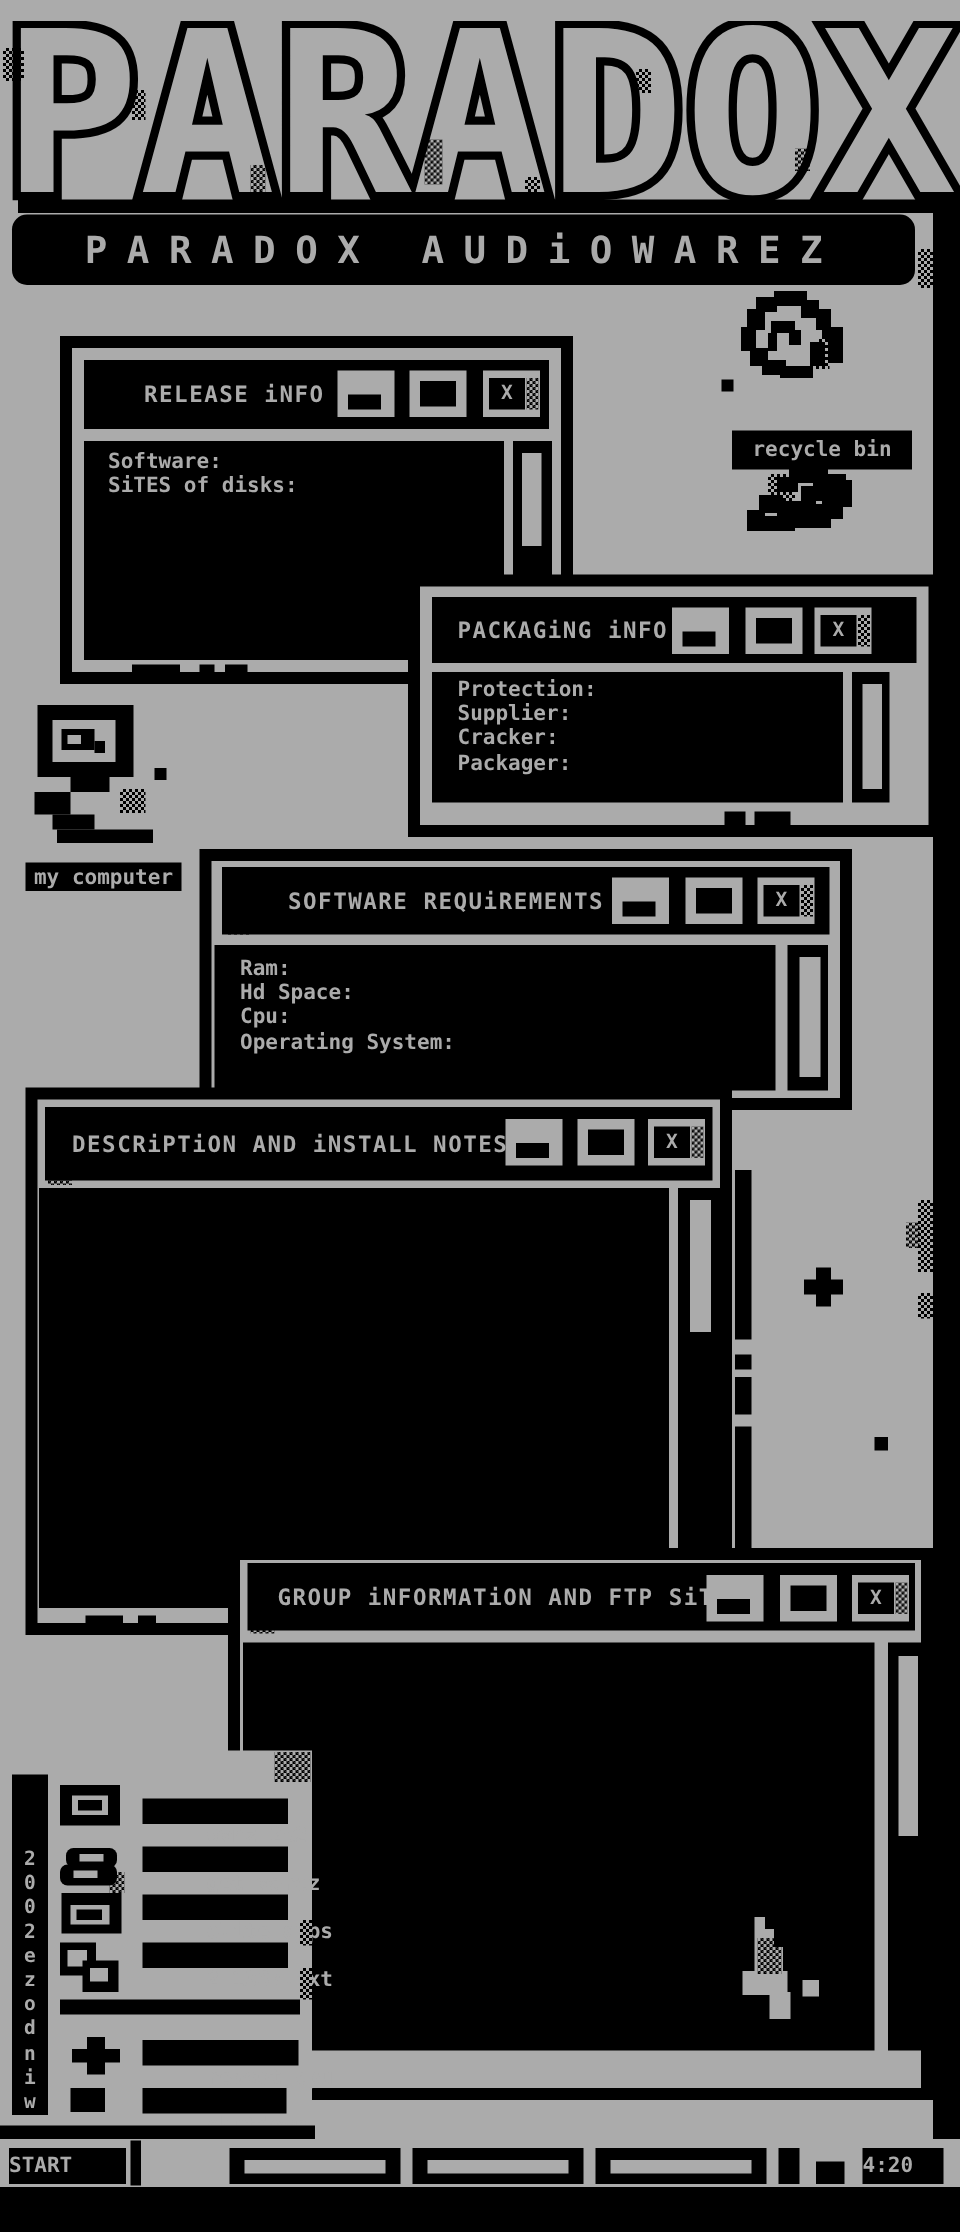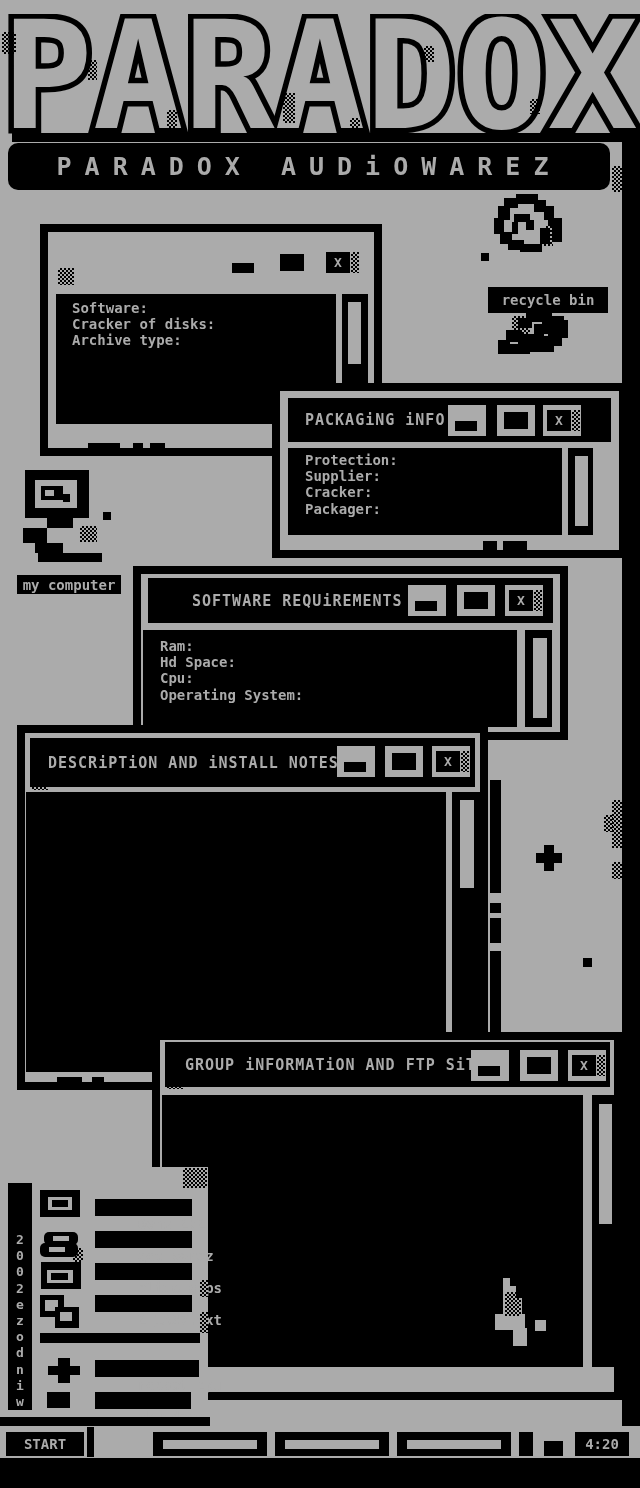--- a/index.html
+++ b/index.html
@@ -37,21 +37,21 @@
         font:bold 14px/17px "DejaVu Sans Mono",monospace;padding-left:9px;white-space:pre;}
   .tbtn{position:absolute;background:#000;}
   .tline{position:absolute;left:10px;top:8px;right:10px;height:9px;background:#ababab;}
   .banner{position:absolute;left:8px;top:143px;width:602px;height:47px;background:#000;
           border-radius:10px;color:#ababab;display:flex;align-items:center;justify-content:center;
           font:bold 25px "DejaVu Sans Mono",monospace;letter-spacing:13px;white-space:pre;}
   .sidetext{position:absolute;left:0;top:49px;width:100%;display:flex;justify-content:center;}
   .sidetext div{width:9px;word-break:break-all;text-align:center;color:#ababab;
                 font:bold 13px/16.2px "DejaVu Sans Mono",monospace;}
   .clock,.startbtn{color:#ababab;font:bold 14px "DejaVu Sans Mono",monospace;
-                   display:flex;align-items:center;justify-content:center;}
+                   display:flex;align-items:center;}
   .footer{position:absolute;left:0;top:1458px;width:640px;height:30px;background:#000;color:#ababab;
           font:bold 15px/28px "DejaVu Sans Mono",monospace;padding-left:2px;box-sizing:border-box;
           white-space:pre;}
 </style>
 </head>
 <body>
 
 <svg class="abs" style="left:0;top:14px" width="640" height="126" viewBox="0 0 640 126">
   <text x="320" y="114" text-anchor="middle" textLength="636" lengthAdjust="spacingAndGlyphs" font-family="DejaVu Sans Mono, monospace" font-weight="bold" font-size="150" fill="#ababab" stroke="#000000" stroke-width="11" paint-order="stroke">PARADOX</text>
 </svg>
@@ -69,35 +69,37 @@
 </div>
 
 <div class="blk" style="left:622px;top:133px;width:18px;height:1325px"></div>
 <div class="dither" style="left:612px;top:166px;width:10px;height:26px"></div>
 <div class="dither" style="left:612px;top:800px;width:10px;height:48px"></div>
 <div class="dither" style="left:604px;top:815px;width:9px;height:17px"></div>
 <div class="dither" style="left:612px;top:862px;width:10px;height:17px"></div>
 
 <div class="frame" style="left:40px;top:224px;width:342px;height:232px">
   <div class="inner"></div>
+  <div class="tbar" style="left:16px;top:16px;width:310px;height:46px">
+    <div class="ttext" style="padding-left:40px">RELEASE iNFO</div>
+  </div>
   <div class="dither" style="left:18px;top:44px;width:16px;height:17px"></div>
   <div class="wbtn" style="left:185px;top:23px">
       <div class="gmin"></div>
     </div>
   <div class="wbtn" style="left:233px;top:23px">
       <div class="gmax"></div>
     </div>
   <div class="wbtn" style="left:282px;top:23px">
     <div class="xbox">X</div>
     <div class="xdith dither"></div>
   </div>
-  <div class="content" style="left:16px;top:70px;width:280px;height:130px;padding:6px 0 0 16px;box-sizing:border-box">
+  <div class="content" style="left:16px;top:70px;width:280px;height:146px;padding:6px 0 0 16px;box-sizing:border-box">
     <div class="line">Software:</div>
-    <div class="line">Cracker of disks:</div>
-    <div class="line">Archive type:</div>
+    <div class="line">SiTES of disks:</div>
   </div>
   <div class="sbar" style="left:302px;top:70px;width:26px;height:146px">
     <div class="sthumb" style="left:6px;top:8px;width:13px;height:62px"></div>
   </div>
   <div class="dash" style="left:48px;top:219px;width:32px"></div>
   <div class="dash" style="left:93px;top:219px;width:10px"></div>
   <div class="dash" style="left:110px;top:219px;width:15px"></div>
 </div>
 
 <div class="abs" style="left:494px;top:194px;width:84px;height:62px">

